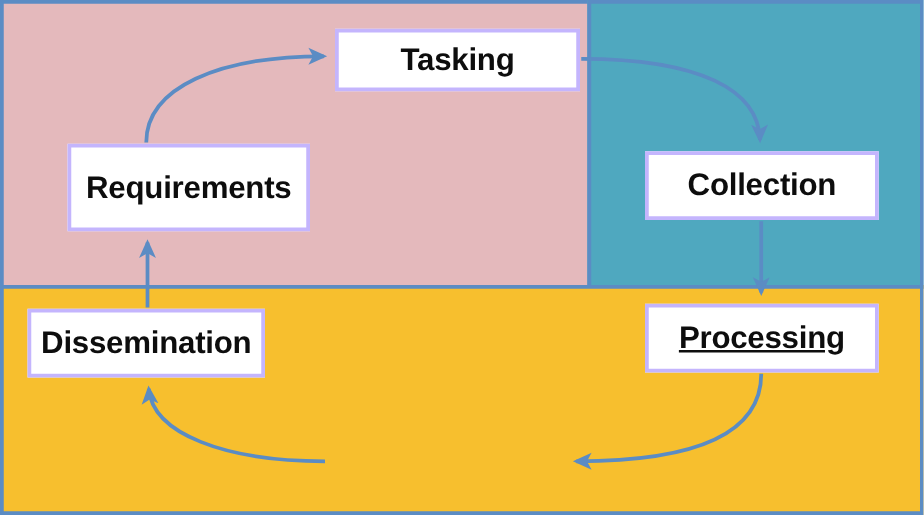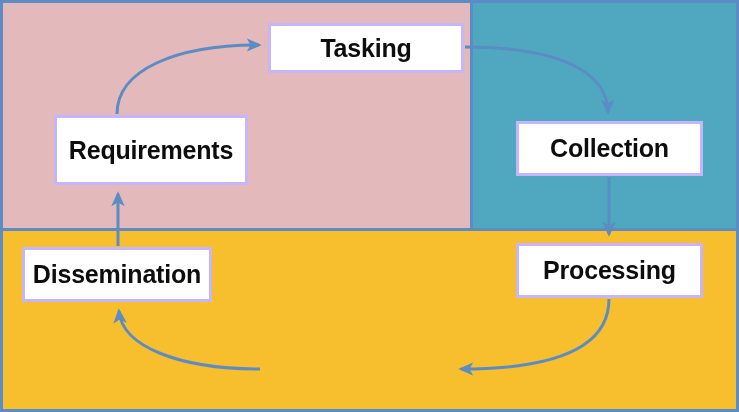--- a/index.html
+++ b/index.html
@@ -65,21 +65,21 @@
     color: #0D0D0D;
     font-weight: bold;
     font-size: 25px;
     letter-spacing: -0.2px;
     white-space: nowrap;
   }
   #node-tasking      { left: 268px; top: 23px;  width: 196px; height: 50px; }
   #node-requirements { left: 22px;  top: 115px; width: 194px; height: 70px; margin-left: 32px; }
   #node-collection   { left: 516px; top: 121px; width: 187px; height: 55px; }
   #node-dissemination{ left: 22px;  top: 247px; width: 190px; height: 55px; }
-  #node-processing   { left: 516px; top: 243px; width: 187px; height: 55px; }
+  #node-processing   { left: 516px; top: 243px; width: 187px; height: 55px; text-decoration: underline; }
   #node-exploitation { left: 261px; top: 341px; width: 190px; height: 56px; }
 
   
   .zone-label {
     position: absolute;
     color: #0D0D0D;
     font-weight: bold;
     font-size: 27px;
     white-space: nowrap;
     text-align: center;

